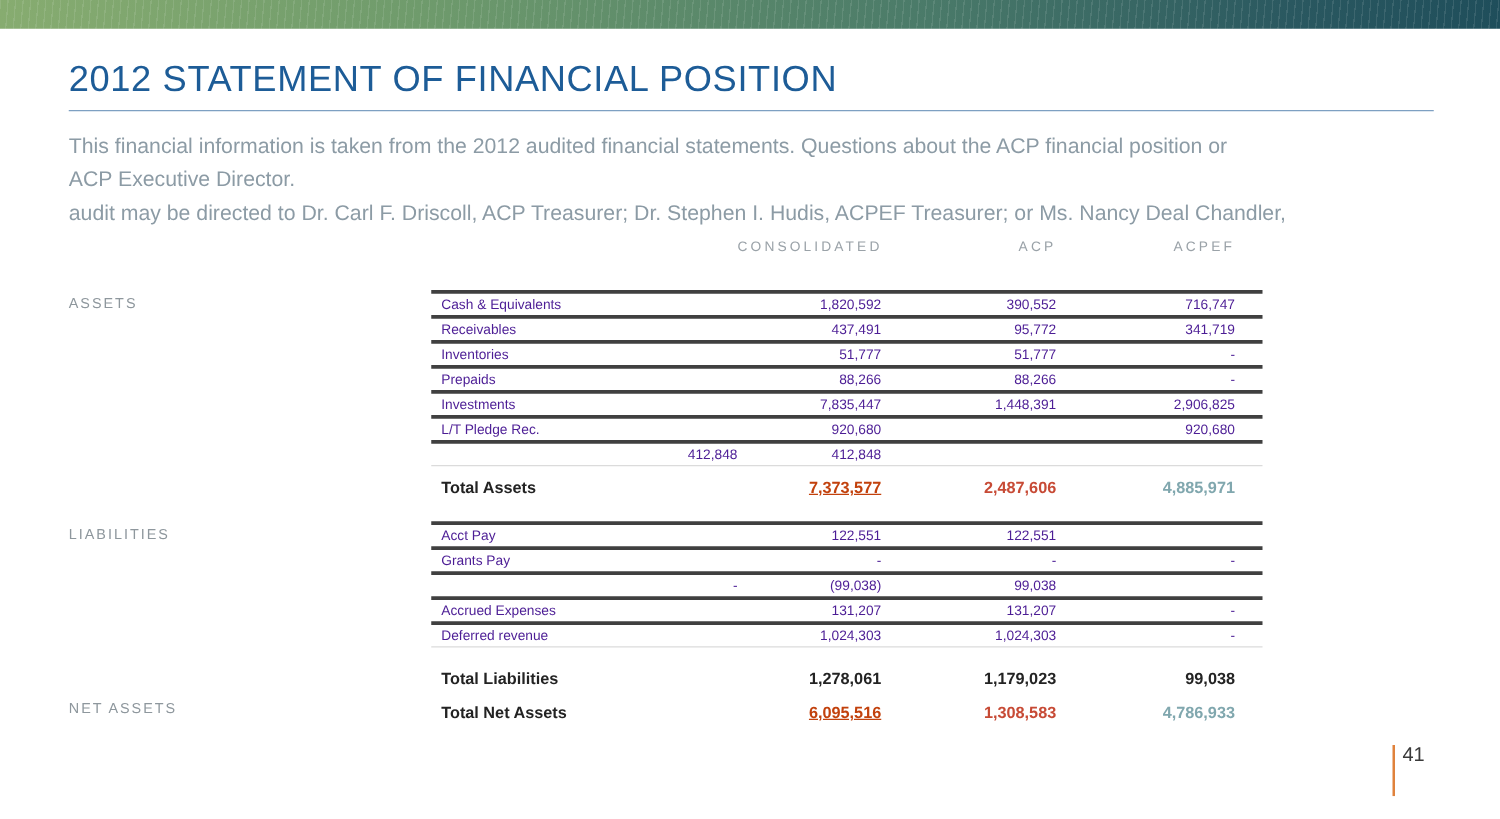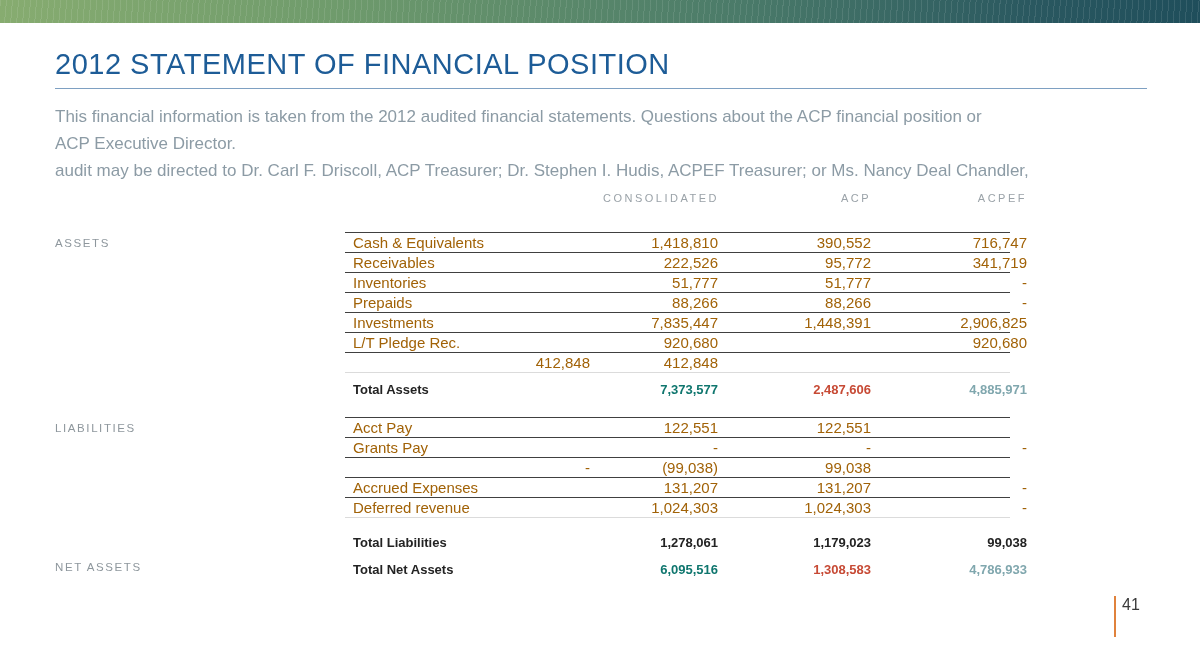--- a/index.html
+++ b/index.html
@@ -21,50 +21,50 @@
   .page-title {
     position:absolute; left:55px; top:48px;
     font-size:29px; font-weight:400; letter-spacing:0.5px; color:#1d5c97; white-space:nowrap;
   }
   .title-rule { position:absolute; left:55px; top:88px; width:1092px; height:1px; background:#7ea0c2; }
 
   .intro { position:absolute; left:55px; top:103px; font-size:17px; line-height:27px; color:#8c9ba5; }
   .intro div { white-space:nowrap; }
 
   
-  .tcols { display:grid; grid-template-columns:245px 115px 140px 143px 22px;gap:13px; }
+  .tcols { display:grid; grid-template-columns:245px 115px 140px 143px 22px; }
 
   .col-headers {
     position:absolute; left:345px; top:192px; width:665px;
     font-size:11px; letter-spacing:2.5px; color:#9aa2a8;
   }
   .col-headers .h { text-align:right; white-space:nowrap; }
 
   .tgroup { position:absolute; left:345px; width:665px; border-bottom:1px solid #dbdbdb; }
   #assets-group { top:232px; }
   #liabilities-group { top:417px; }
 
   .trow {
     height:20px; line-height:19px; box-sizing:border-box;
-    border-top:1px solid #404040; font-size:15px; color:#a16207;
+    border-top:3px solid #404040; font-size:11px; color:#4c1d95;
   }
   .trow .lbl { padding-left:8px; white-space:nowrap; }
   .trow .num { text-align:right; white-space:nowrap; }
 
   .total-row {
     position:absolute; left:345px; width:665px; height:20px; line-height:20px;
     font-size:13px; font-weight:bold; color:#232323;
   }
   .total-row .lbl { padding-left:8px; white-space:nowrap; }
   .total-row .num { text-align:right; white-space:nowrap; }
   #total-assets { top:380px; }
   #total-liabilities { top:533px; }
   #total-net-assets { top:560px; }
 
-  .c-orange { color:#0f766e; }
+  .c-orange { color:#c2410c;text-decoration:underline; }
   .c-red { color:#c74a35; }
   .c-teal { color:#80a7ae; }
 
   .section-label {
     position:absolute; left:55px; font-size:11.5px; letter-spacing:1.6px; color:#8e979d; white-space:nowrap;
   }
   #label-assets { top:237px; }
   #label-liabilities { top:422px; }
   #label-net-assets { top:561px;text-align:center; }
 
@@ -95,28 +95,28 @@
     <div></div>
   </div>
 
   <div class="section-label" id="label-assets">ASSETS</div>
   <div class="section-label" id="label-liabilities">LIABILITIES</div>
   <div class="section-label" id="label-net-assets">NET ASSETS</div>
 
   <div class="tgroup" id="assets-group">
     <div class="trow tcols">
       <div class="lbl">Cash &amp; Equivalents</div>
-      <div class="num">1,418,810</div>
+      <div class="num">1,820,592</div>
       <div class="num">390,552</div>
       <div class="num">716,747</div>
       <div></div>
     </div>
     <div class="trow tcols">
       <div class="lbl">Receivables</div>
-      <div class="num">222,526</div>
+      <div class="num">437,491</div>
       <div class="num">95,772</div>
       <div class="num">341,719</div>
       <div></div>
     </div>
     <div class="trow tcols">
       <div class="lbl">Inventories</div>
       <div class="num">51,777</div>
       <div class="num">51,777</div>
       <div class="num">-</div>
       <div></div>

